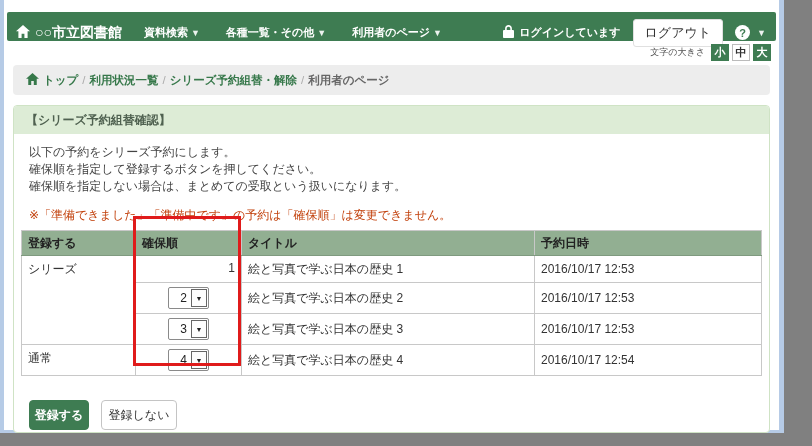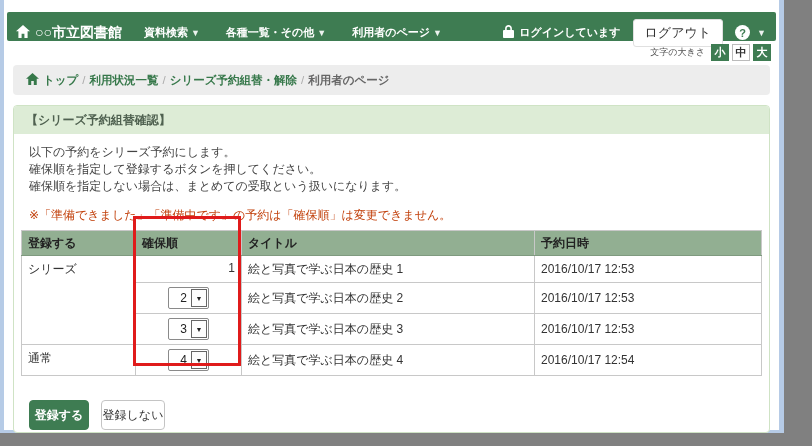--- a/index.html
+++ b/index.html
@@ -104,21 +104,21 @@
   }
   
   .actions { margin:24px 0 0 8px; display:flex; gap:12px; }
   .btn-primary {
     background:#3e7c52; color:#fff; border:1px solid #3e7c52; border-radius:4px;
     font-size:12px; font-weight:bold; width:60px; height:30px; cursor:pointer;
     font-family:inherit;
   }
   .btn-secondary {
     background:#fff; color:#333; border:1px solid #c4c4c4; border-radius:4px;
-    font-size:12px; width:64px; height:30px; cursor:pointer; font-family:inherit;
+    font-size:12px; width:76px; height:30px; cursor:pointer; font-family:inherit;
   }
   
   .red-box {
     position:absolute; left:133px; top:216px; width:108px; height:150px;
     border:3px solid #e01b1b; pointer-events:none;
   }
 </style>
 </head>
 <body>
 

